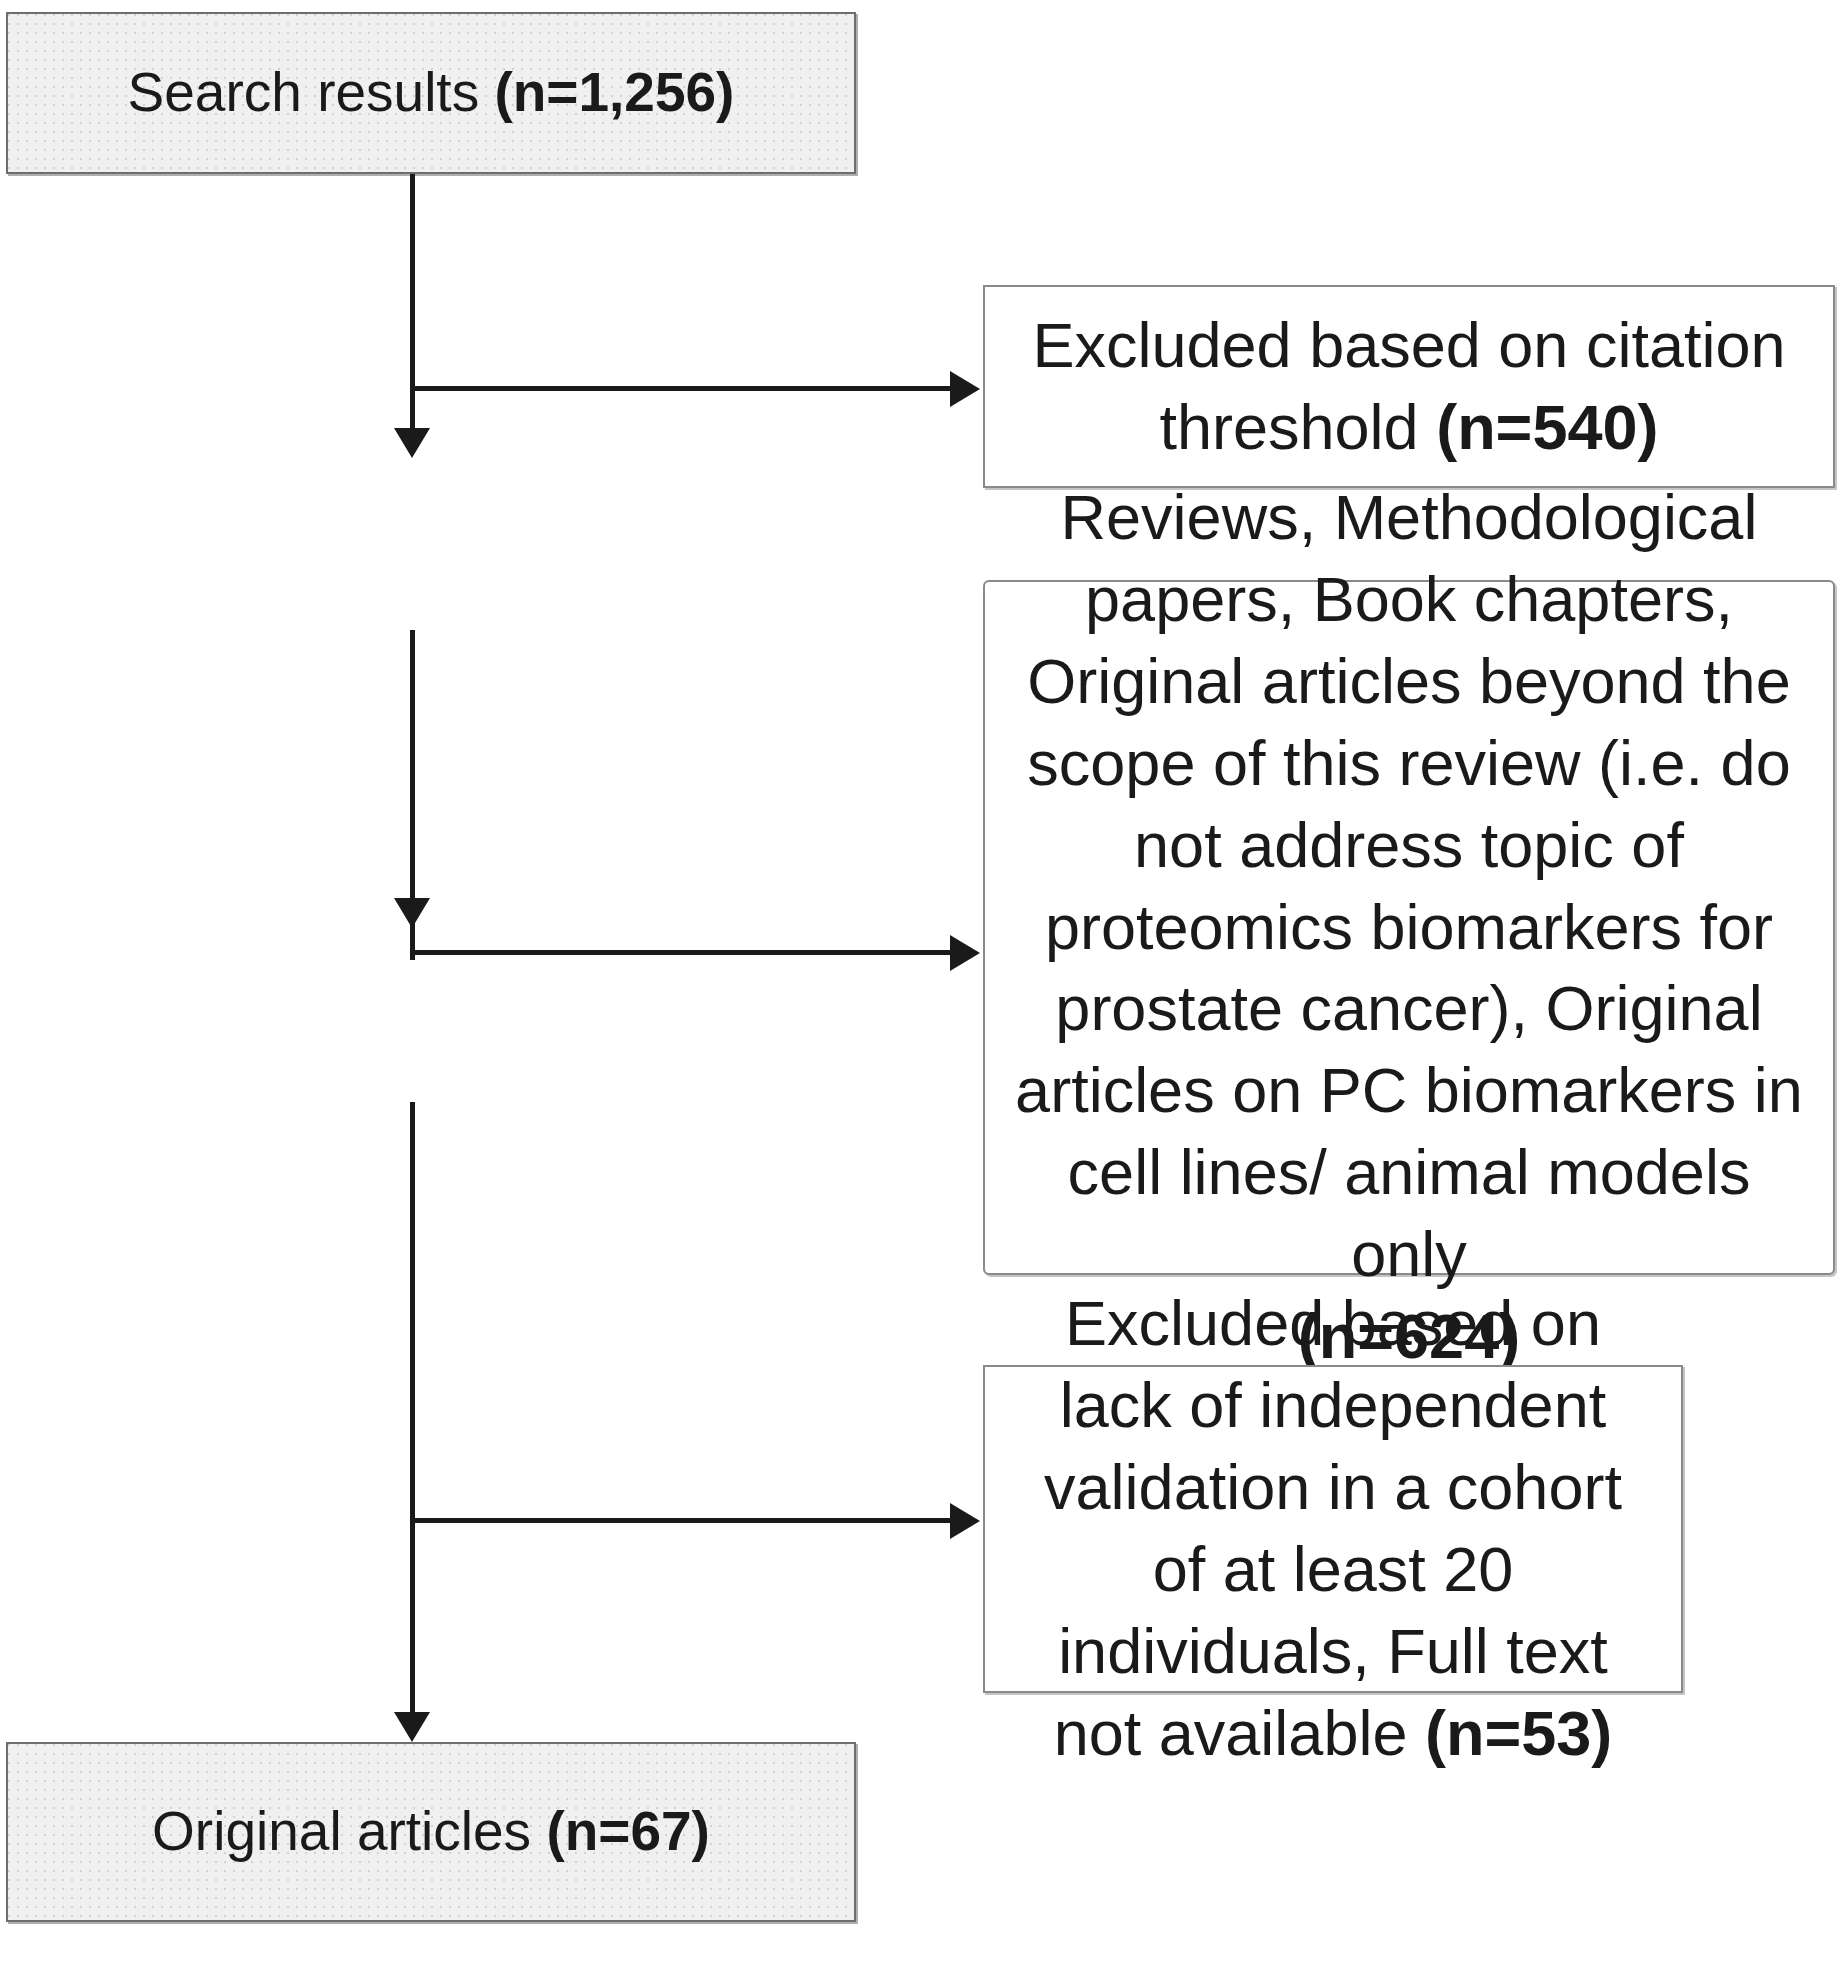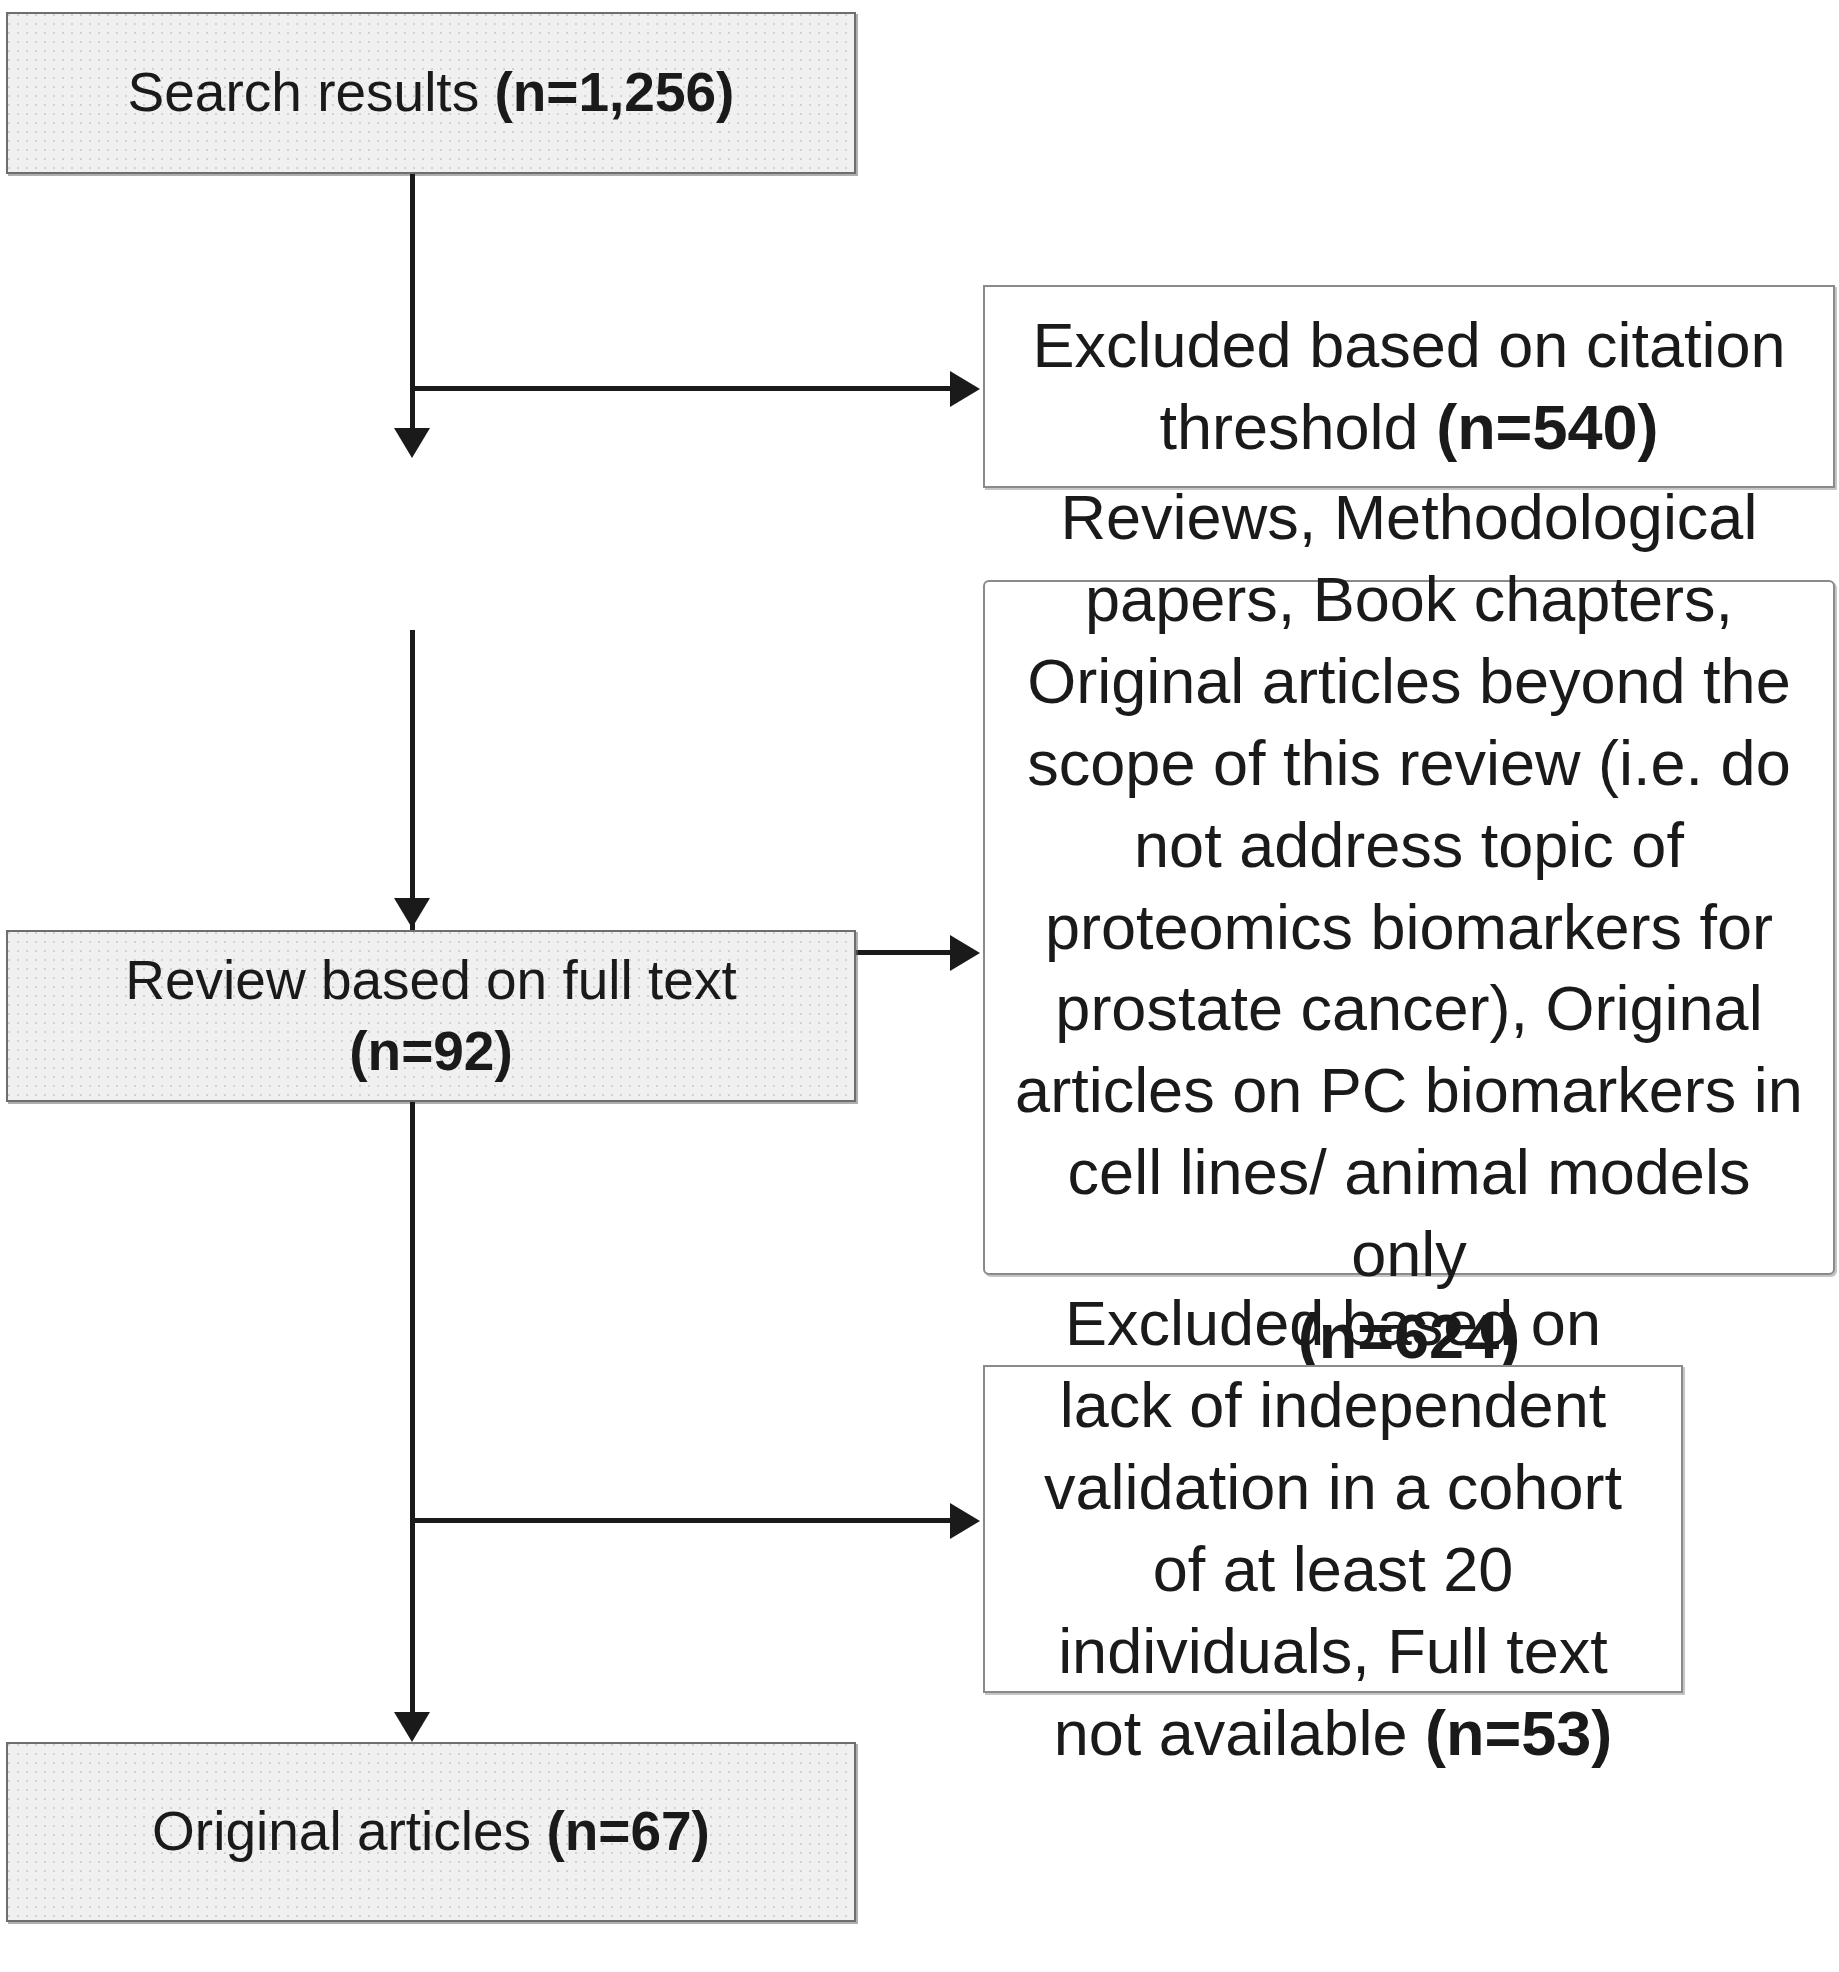--- a/index.html
+++ b/index.html
@@ -109,24 +109,20 @@
 
   <div class="conn-h" style="left:410px; top:950px; width:545px;"></div>
   <div class="arrow-right" style="left:950px; top:935px;"></div>
   <div class="conn-v" style="left:410px; top:900px; height:60px;"></div>
 
   <div class="node excluded" style="left:983px; top:580px; width:852px; height:695px;border-radius:6px;">
     <span class="node-text"><span>Reviews, Methodological papers, Book chapters, Original articles beyond the scope of this review (i.e. do not address topic of proteomics biomarkers for prostate cancer), Original articles on PC biomarkers in cell lines/ animal models only</span>
 <span class="bold">(n=624)</span></span>
   </div>
 
-  <div class="node stage" style="left:6px; top:930px; width:850px; height:172px;">
-    <span class="node-text"><span>Review based on full text</span>
-<span class="bold">(n=92)</span></span>
-  </div>
 
   <div class="conn-v" style="left:410px; top:1102px; height:620px;"></div>
   <div class="arrow-down" style="left:394px; top:1712px;"></div>
 
   <div class="conn-h" style="left:410px; top:1518px; width:545px;"></div>
   <div class="arrow-right" style="left:950px; top:1503px;"></div>
 
   <div class="node excluded small-gap" style="left:983px; top:1365px; width:700px; height:328px;">
     <span class="node-text"><span>Excluded based on lack of independent validation in a cohort of at least 20 individuals, Full text not available</span> <span class="bold">(n=53)</span></span>
   </div>

